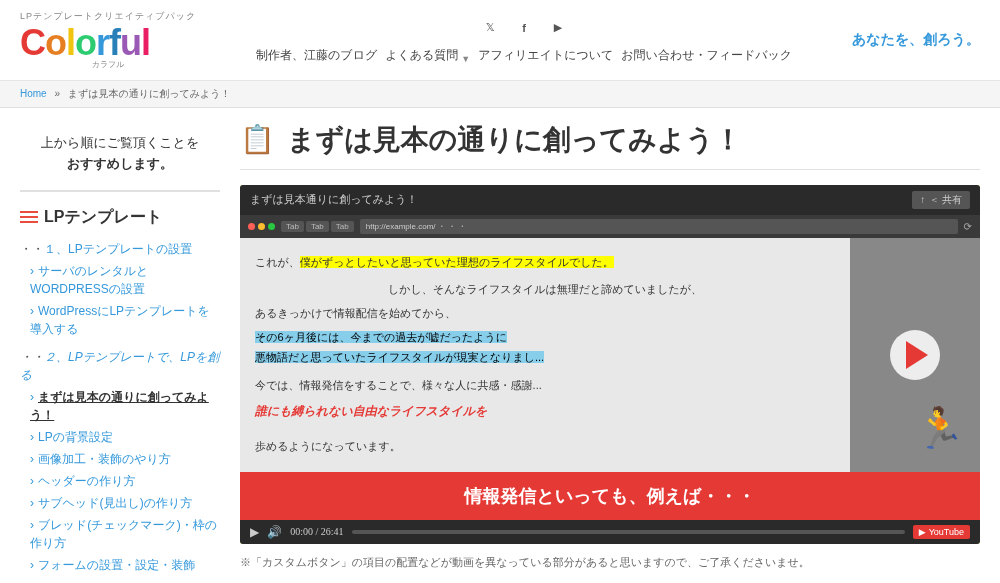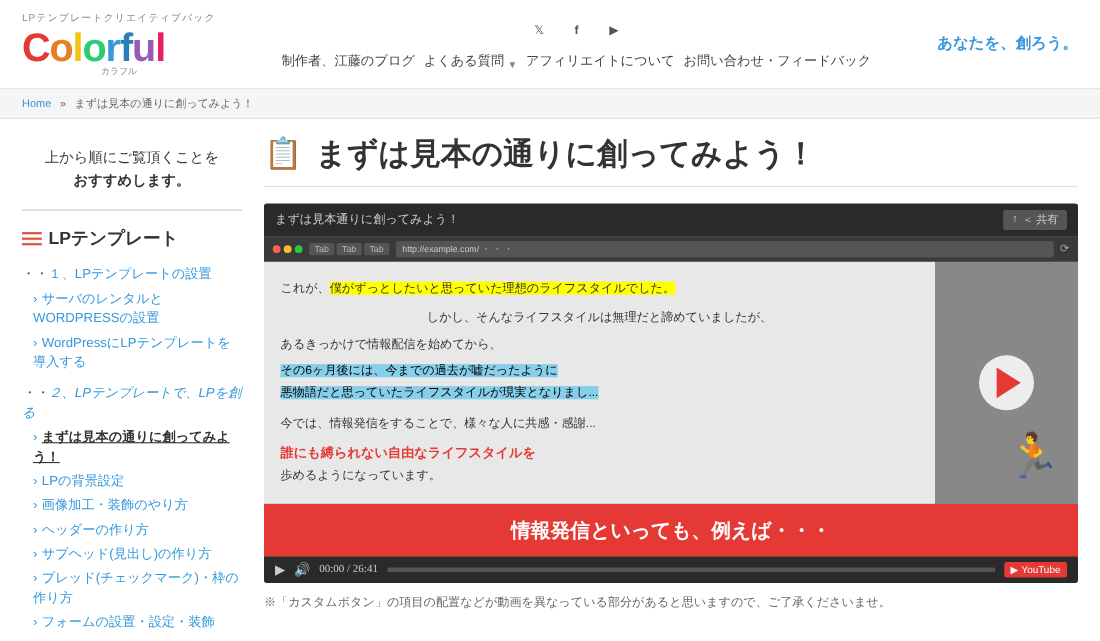--- a/index.html
+++ b/index.html
@@ -53,21 +53,21 @@
     .sidebar-nav .level1-bullet::before { content: '・'; color: #555; }
     .sidebar-nav .current a { color: #333; font-weight: bold; text-decoration: underline; }
 
     
     .content { flex: 1; }
     .page-title-area { display: flex; align-items: center; gap: 12px; margin-bottom: 15px; border-bottom: 1px solid #e0e0e0; padding-bottom: 12px; }
     .page-title-icon { font-size: 28px; color: #bbb; }
     .page-title-text { font-size: 28px; font-weight: bold; color: #333; line-height: 1.2; }
 
     
-    .video-container { background: #737373; border-radius: 3px; overflow: hidden; position: relative; }
+    .video-container { background: #bef264; border-radius: 3px; overflow: hidden; position: relative; }
     .video-top-bar { background: #2a2a2a; padding: 6px 10px; display: flex; align-items: center; justify-content: space-between; }
     .video-top-title { color: #ccc; font-size: 11px; }
     .video-share-btn { background: #555; color: #ccc; border: none; border-radius: 2px; padding: 2px 8px; font-size: 10px; cursor: pointer; display: flex; align-items: center; gap: 4px; }
 
     .video-browser-bar { background: #3a3a3a; padding: 4px 8px; display: flex; align-items: center; gap: 6px; font-size: 9px; }
     .browser-dots { display: flex; gap: 3px; }
     .browser-dot { width: 7px; height: 7px; border-radius: 50%; }
     .dot-red { background: #ff5f57; }
     .dot-yellow { background: #febc2e; }
     .dot-green { background: #28c840; }
@@ -201,21 +201,21 @@
       <div class="video-content">
         <div class="video-left">
           <p style="margin-bottom:8px; font-size:11px;">
             これが、<span class="highlight-yellow">僕がずっとしたいと思っていた理想のライフスタイルでした。</span>
           </p>
           <p style="margin-bottom:4px; font-size:11px;text-align:center;">しかし、そんなライフスタイルは無理だと諦めていましたが、</p>
           <p style="margin-bottom:4px; font-size:11px;">あるきっかけで情報配信を始めてから、</p>
           <p style="font-size:11px;"><span class="highlight-blue">その6ヶ月後には、今までの過去が嘘だったように</span></p>
           <p style="font-size:11px; margin-bottom:8px;"><span class="highlight-blue">悪物語だと思っていたライフスタイルが現実となりまし...</span></p>
           <p style="font-size:11px; margin-bottom:6px;">今では、情報発信をすることで、様々な人に共感・感謝...</p>
-          <p class="text-red" style="font-size:12px; margin-bottom:0;">誰にも縛られない自由なライフスタイルを</p>
+          <p class="text-red" style="font-size:12px; margin-bottom:14px;font-style:italic;">誰にも縛られない自由なライフスタイルを</p>
           <p style="font-size:11px;">歩めるようになっています。</p>
         </div>
         <div class="video-right">
           <div class="play-overlay">
             <div class="play-triangle"></div>
           </div>
 
           <div style="position:absolute; bottom: 20px; right: 15px; font-size: 40px; color: #666;">🏃</div>
         </div>
       </div>

